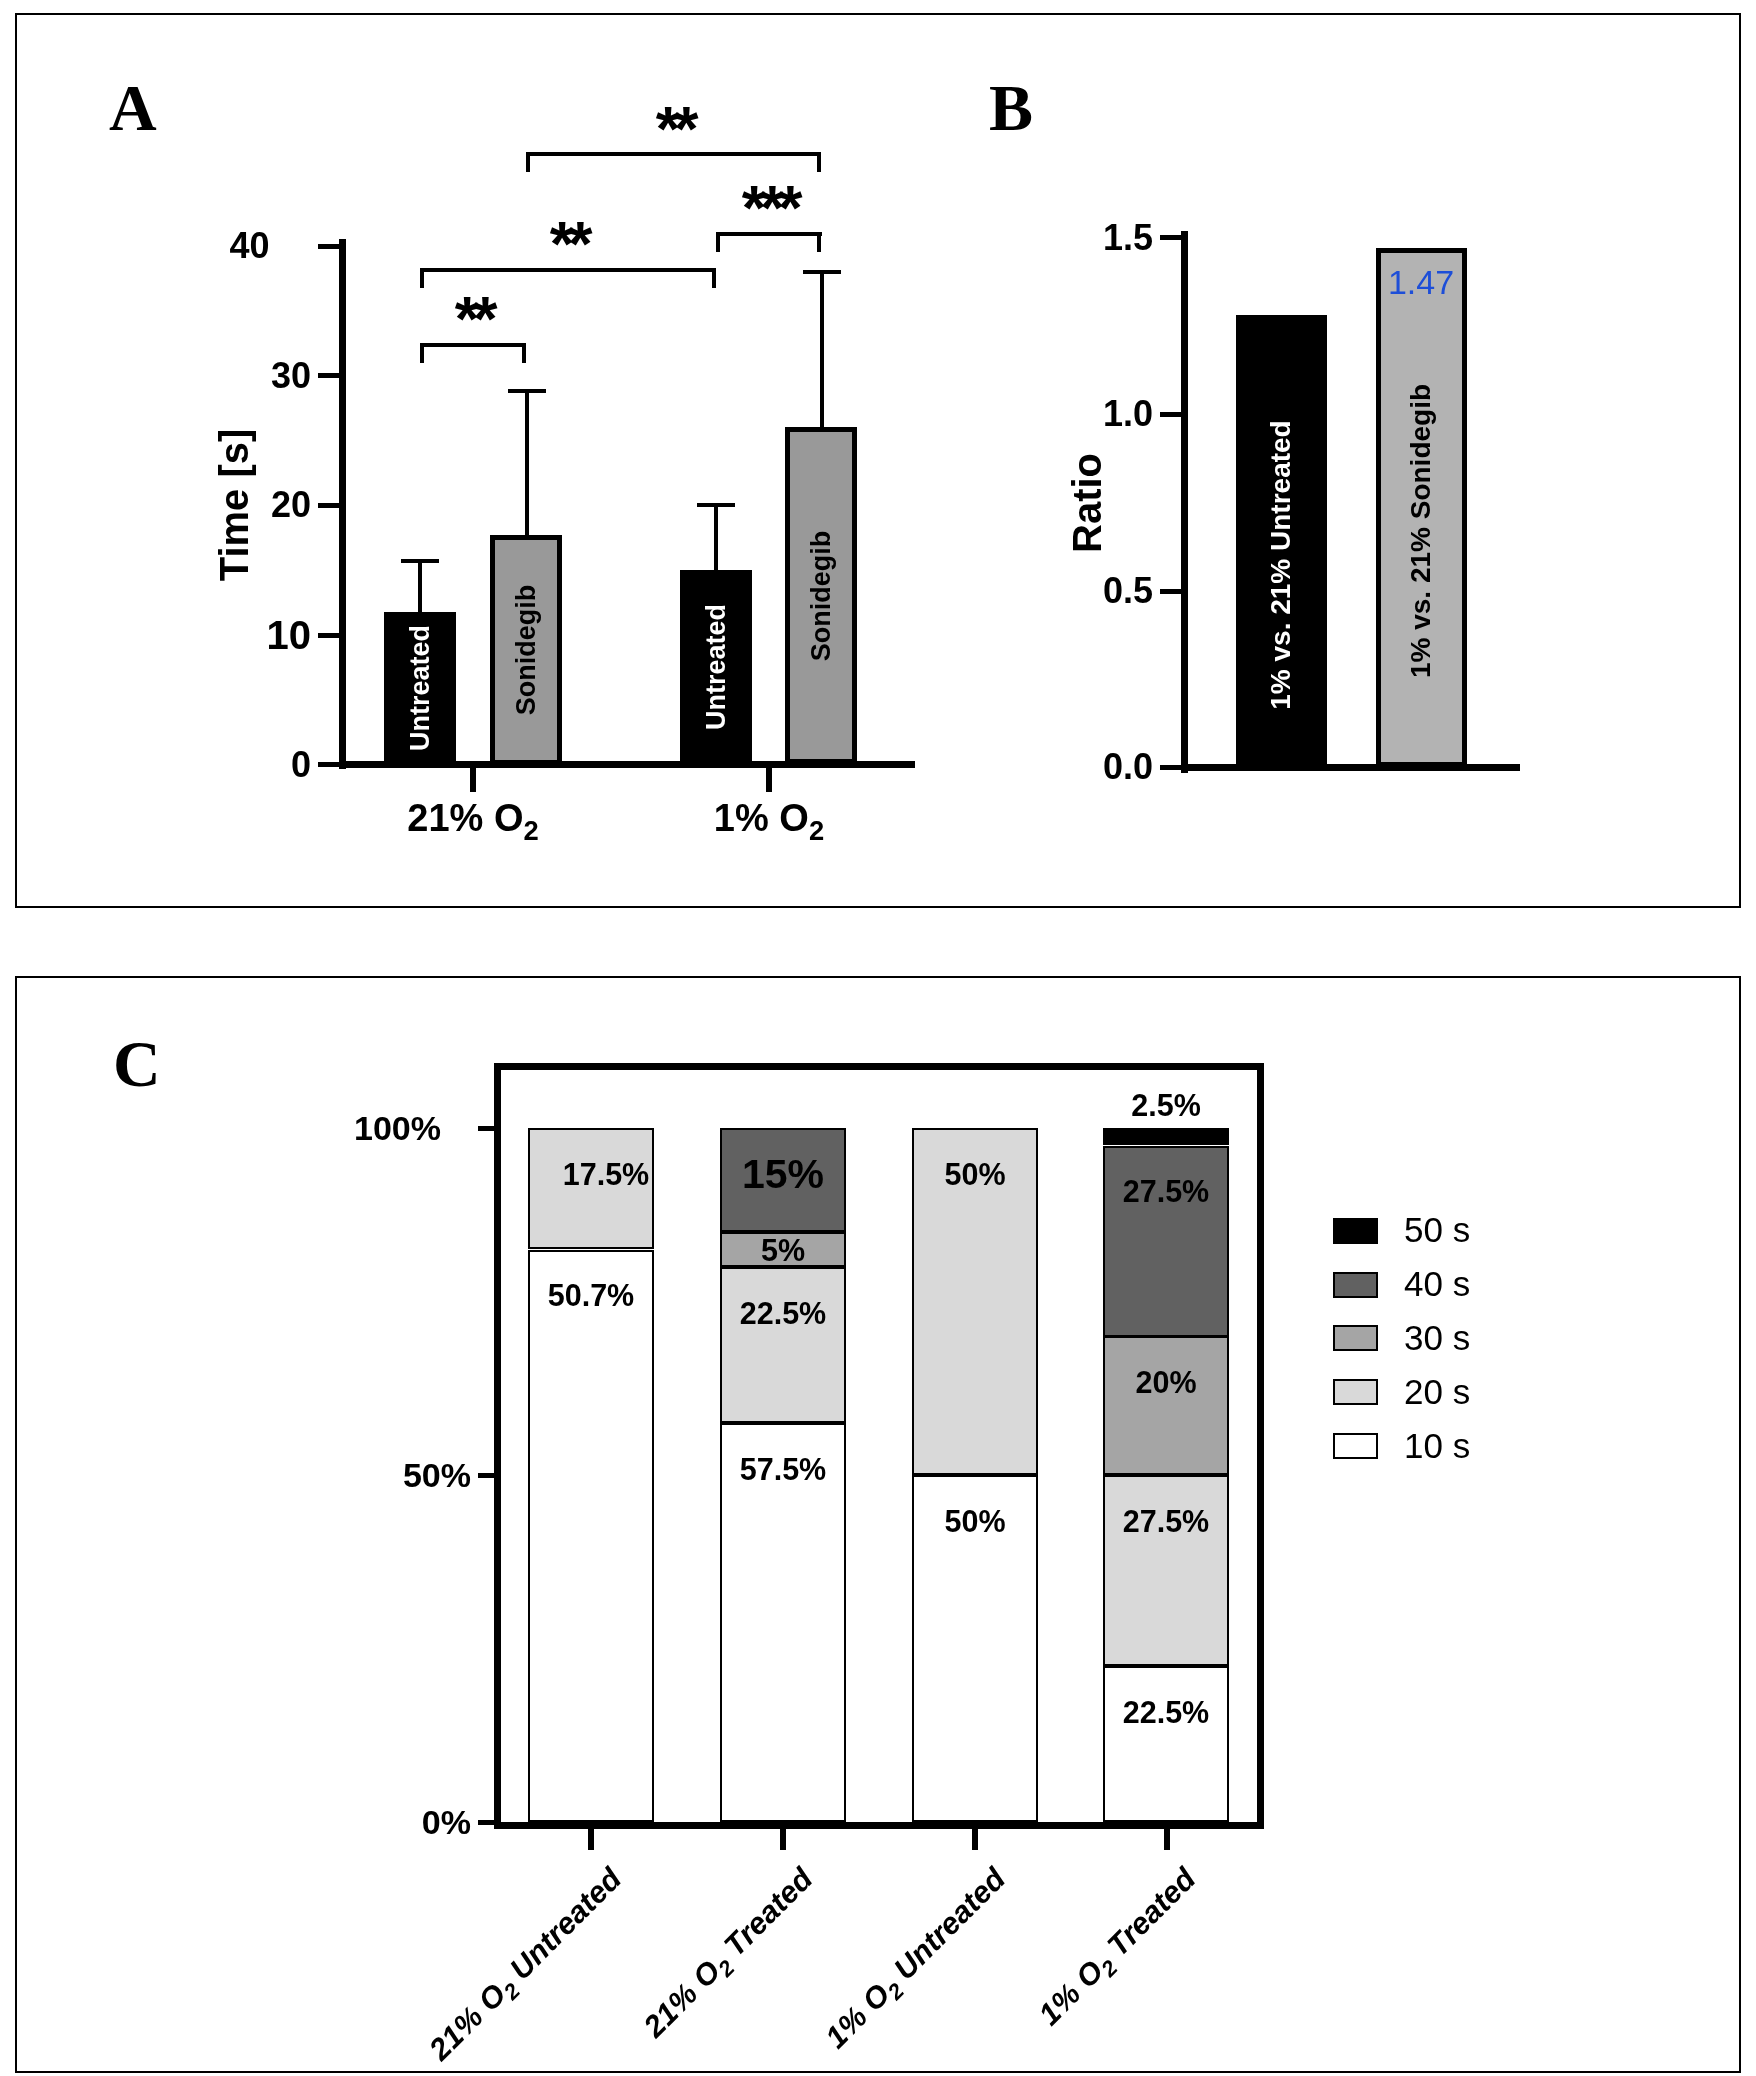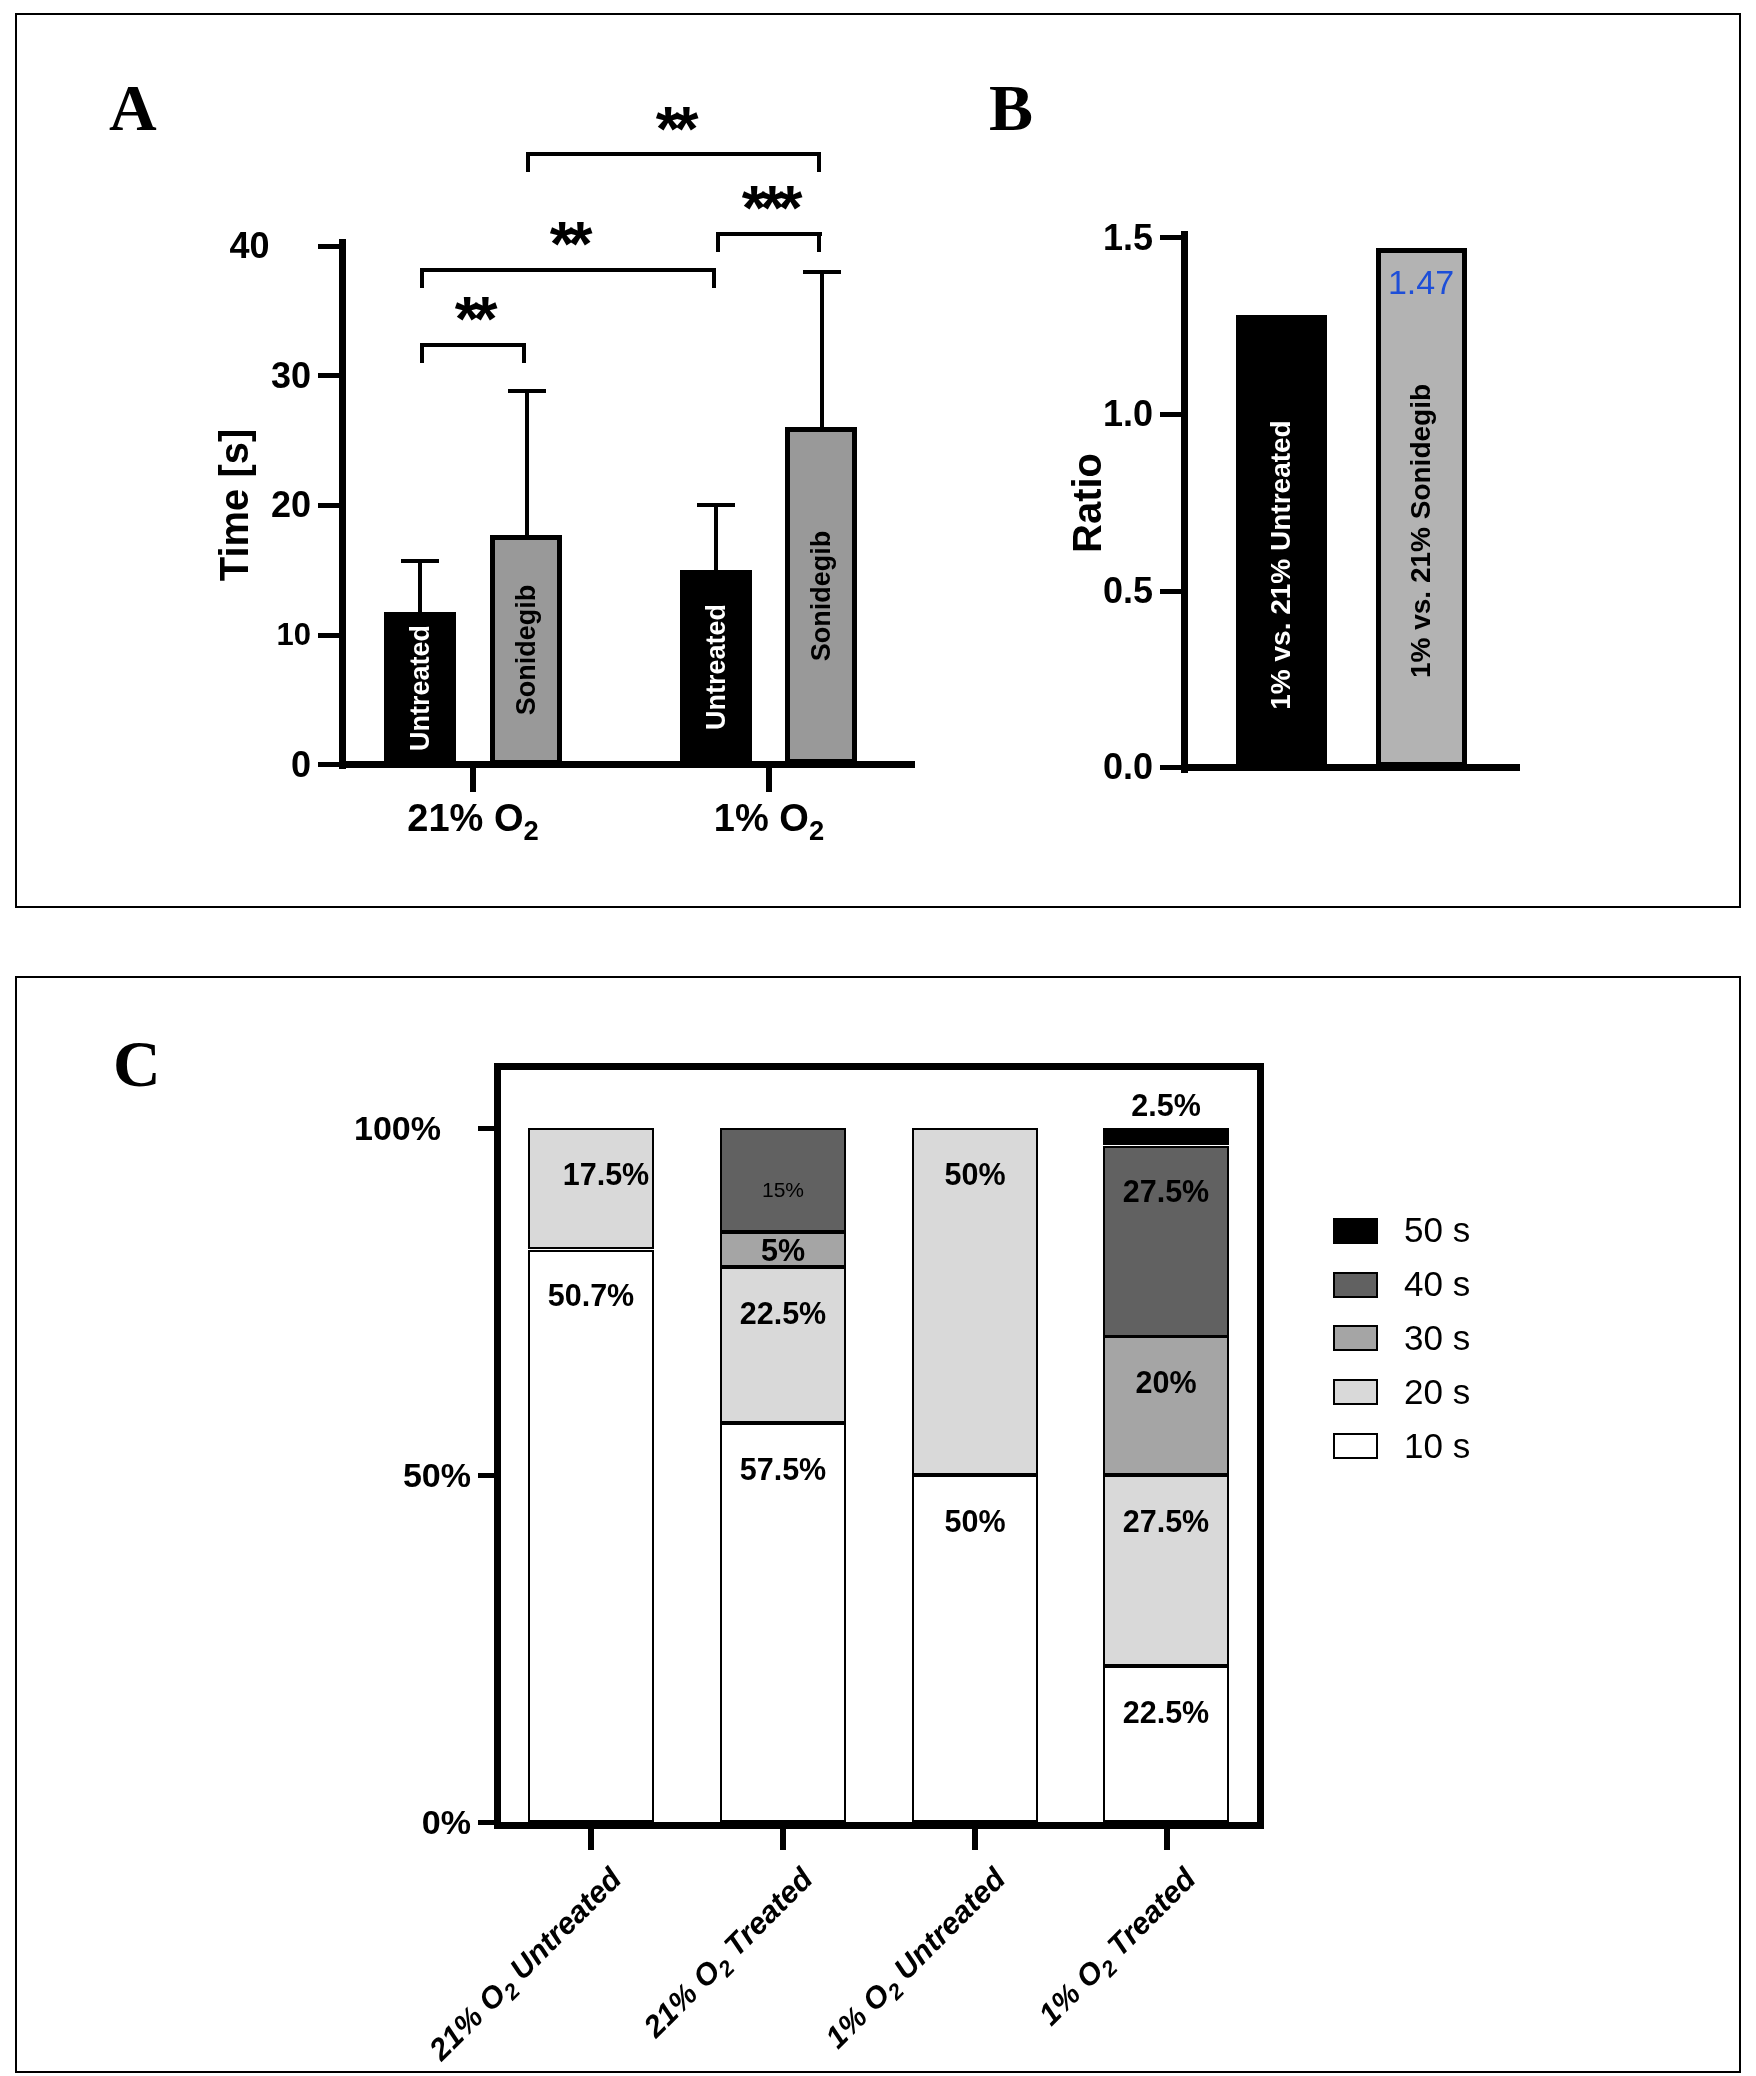--- a/index.html
+++ b/index.html
@@ -24,21 +24,21 @@
   <div class="panel-letter" style="left:113px;top:1031px;">C</div>
 
   <div class="vlabel" style="left:234px;top:505px;">Time [s]</div>
   <div class="vlabel" style="left:1087px;top:503px;">Ratio</div>
 
   <div id="layer-a">
       <div style="position: absolute; left: 339px; top: 239px; width: 7px; height: 530px; background: rgb(0, 0, 0);"></div>
       <div style="position: absolute; left: 318px; top: 762px; width: 21px; height: 5.3px; background: rgb(0, 0, 0);"></div>
       <div style="position: absolute; left: 188px; top: 765px; width: 123px; text-align: right; transform: translateY(-50%); font-size: 36px; font-weight: 700;">0</div>
       <div style="position: absolute; left: 318px; top: 633px; width: 21px; height: 5.3px; background: rgb(0, 0, 0);"></div>
-      <div style="position: absolute; left: 188px; top: 635px; width: 123px; text-align: right; transform: translateY(-50%); font-size: 31px; font-weight: 700;">10</div>
+      <div style="position: absolute; left: 188px; top: 635px; width: 123px; text-align: right; transform: translateY(-50%); font-size: 40px; font-weight: 700;">10</div>
       <div style="position: absolute; left: 318px; top: 503px; width: 21px; height: 5.3px; background: rgb(0, 0, 0);"></div>
       <div style="position: absolute; left: 188px; top: 505px; width: 123px; text-align: right; transform: translateY(-50%); font-size: 36px; font-weight: 700;">20</div>
       <div style="position: absolute; left: 318px; top: 373px; width: 21px; height: 5.3px; background: rgb(0, 0, 0);"></div>
       <div style="position: absolute; left: 188px; top: 376px; width: 123px; text-align: right; transform: translateY(-50%); font-size: 36px; font-weight: 700;">30</div>
       <div style="position: absolute; left: 318px; top: 244px; width: 21px; height: 5.3px; background: rgb(0, 0, 0);"></div>
       <div style="position: absolute; left: 188px; top: 246px; width: 123px; text-align: center; transform: translateY(-50%); font-size: 36px; font-weight: 700;">40</div>
       <div style="position: absolute; left: 418px; top: 561px; width: 4.1px; height: 62px; background: rgb(0, 0, 0);"></div>
       <div style="position: absolute; left: 401px; top: 559px; width: 38px; height: 4.1px; background: rgb(0, 0, 0);"></div>
       <div style="position: absolute; left: 525px; top: 391px; width: 4.1px; height: 156px; background: rgb(0, 0, 0);"></div>
       <div style="position: absolute; left: 508px; top: 389px; width: 38px; height: 4.1px; background: rgb(0, 0, 0);"></div>
@@ -108,21 +108,21 @@
       <div style="position: absolute; left: 591px; top: 1174px; transform: translate(-50%, -50%); white-space: nowrap; font-size: 30.5px; font-weight: 700; margin-left: 15px;">17.5%</div>
       <div style="position: absolute; left: 588px; top: 1829px; width: 5.9px; height: 21px; background: rgb(0, 0, 0);"></div>
       <div style="position: absolute; right: 1154px; top: 1861px; white-space: nowrap; text-align: right; transform: rotate(-45deg); transform-origin: 100% 0px; font-size: 30.5px; font-weight: 700; font-style: italic;"><span>21% O</span><sub style="font-size: 0.72em;">2</sub><span> Untreated</span></div>
       <div style="position: absolute; left: 720px; top: 1423px; width: 126px; height: 399px; box-sizing: border-box; border: 2.3px solid rgb(0, 0, 0); background: rgb(255, 255, 255);"></div>
       <div style="position: absolute; left: 783px; top: 1469px; transform: translate(-50%, -50%); white-space: nowrap; font-size: 30.5px; font-weight: 700;">57.5%</div>
       <div style="position: absolute; left: 720px; top: 1267px; width: 126px; height: 156px; box-sizing: border-box; border: 2.3px solid rgb(0, 0, 0); background: rgb(217, 217, 217);"></div>
       <div style="position: absolute; left: 783px; top: 1313px; transform: translate(-50%, -50%); white-space: nowrap; font-size: 30.5px; font-weight: 700;">22.5%</div>
       <div style="position: absolute; left: 720px; top: 1232px; width: 126px; height: 35px; box-sizing: border-box; border: 2.3px solid rgb(0, 0, 0); background: rgb(165, 165, 165);"></div>
       <div style="position: absolute; left: 783px; top: 1250px; transform: translate(-50%, -50%); white-space: nowrap; font-size: 30.5px; font-weight: 700;">5%</div>
       <div style="position: absolute; left: 720px; top: 1128px; width: 126px; height: 104px; box-sizing: border-box; border: 2.3px solid rgb(0, 0, 0); background: rgb(97, 97, 97);"></div>
-      <div style="position: absolute; left: 783px; top: 1174px; transform: translate(-50%, -50%); white-space: nowrap; font-size: 21px; font-weight: 400; margin-top: 16px;">15%</div>
+      <div style="position: absolute; left: 783px; top: 1174px; transform: translate(-50%, -50%); white-space: nowrap; font-size: 41px; font-weight: 700;">15%</div>
       <div style="position: absolute; left: 780px; top: 1829px; width: 5.9px; height: 21px; background: rgb(0, 0, 0);"></div>
       <div style="position: absolute; right: 962px; top: 1861px; white-space: nowrap; text-align: right; transform: rotate(-45deg); transform-origin: 100% 0px; font-size: 30.5px; font-weight: 700; font-style: italic;"><span>21% O</span><sub style="font-size: 0.72em;">2</sub><span> Treated</span></div>
       <div style="position: absolute; left: 912px; top: 1475px; width: 126px; height: 347px; box-sizing: border-box; border: 2.3px solid rgb(0, 0, 0); background: rgb(255, 255, 255);"></div>
       <div style="position: absolute; left: 975px; top: 1521px; transform: translate(-50%, -50%); white-space: nowrap; font-size: 30.5px; font-weight: 700;">50%</div>
       <div style="position: absolute; left: 912px; top: 1128px; width: 126px; height: 347px; box-sizing: border-box; border: 2.3px solid rgb(0, 0, 0); background: rgb(217, 217, 217);"></div>
       <div style="position: absolute; left: 975px; top: 1174px; transform: translate(-50%, -50%); white-space: nowrap; font-size: 30.5px; font-weight: 700;">50%</div>
       <div style="position: absolute; left: 972px; top: 1829px; width: 5.9px; height: 21px; background: rgb(0, 0, 0);"></div>
       <div style="position: absolute; right: 770px; top: 1861px; white-space: nowrap; text-align: right; transform: rotate(-45deg); transform-origin: 100% 0px; font-size: 30.5px; font-weight: 700; font-style: italic;"><span>1% O</span><sub style="font-size: 0.72em;">2</sub><span> Untreated</span></div>
       <div style="position: absolute; left: 1103px; top: 1666px; width: 126px; height: 156px; box-sizing: border-box; border: 2.3px solid rgb(0, 0, 0); background: rgb(255, 255, 255);"></div>
       <div style="position: absolute; left: 1166px; top: 1712px; transform: translate(-50%, -50%); white-space: nowrap; font-size: 30.5px; font-weight: 700;">22.5%</div>

